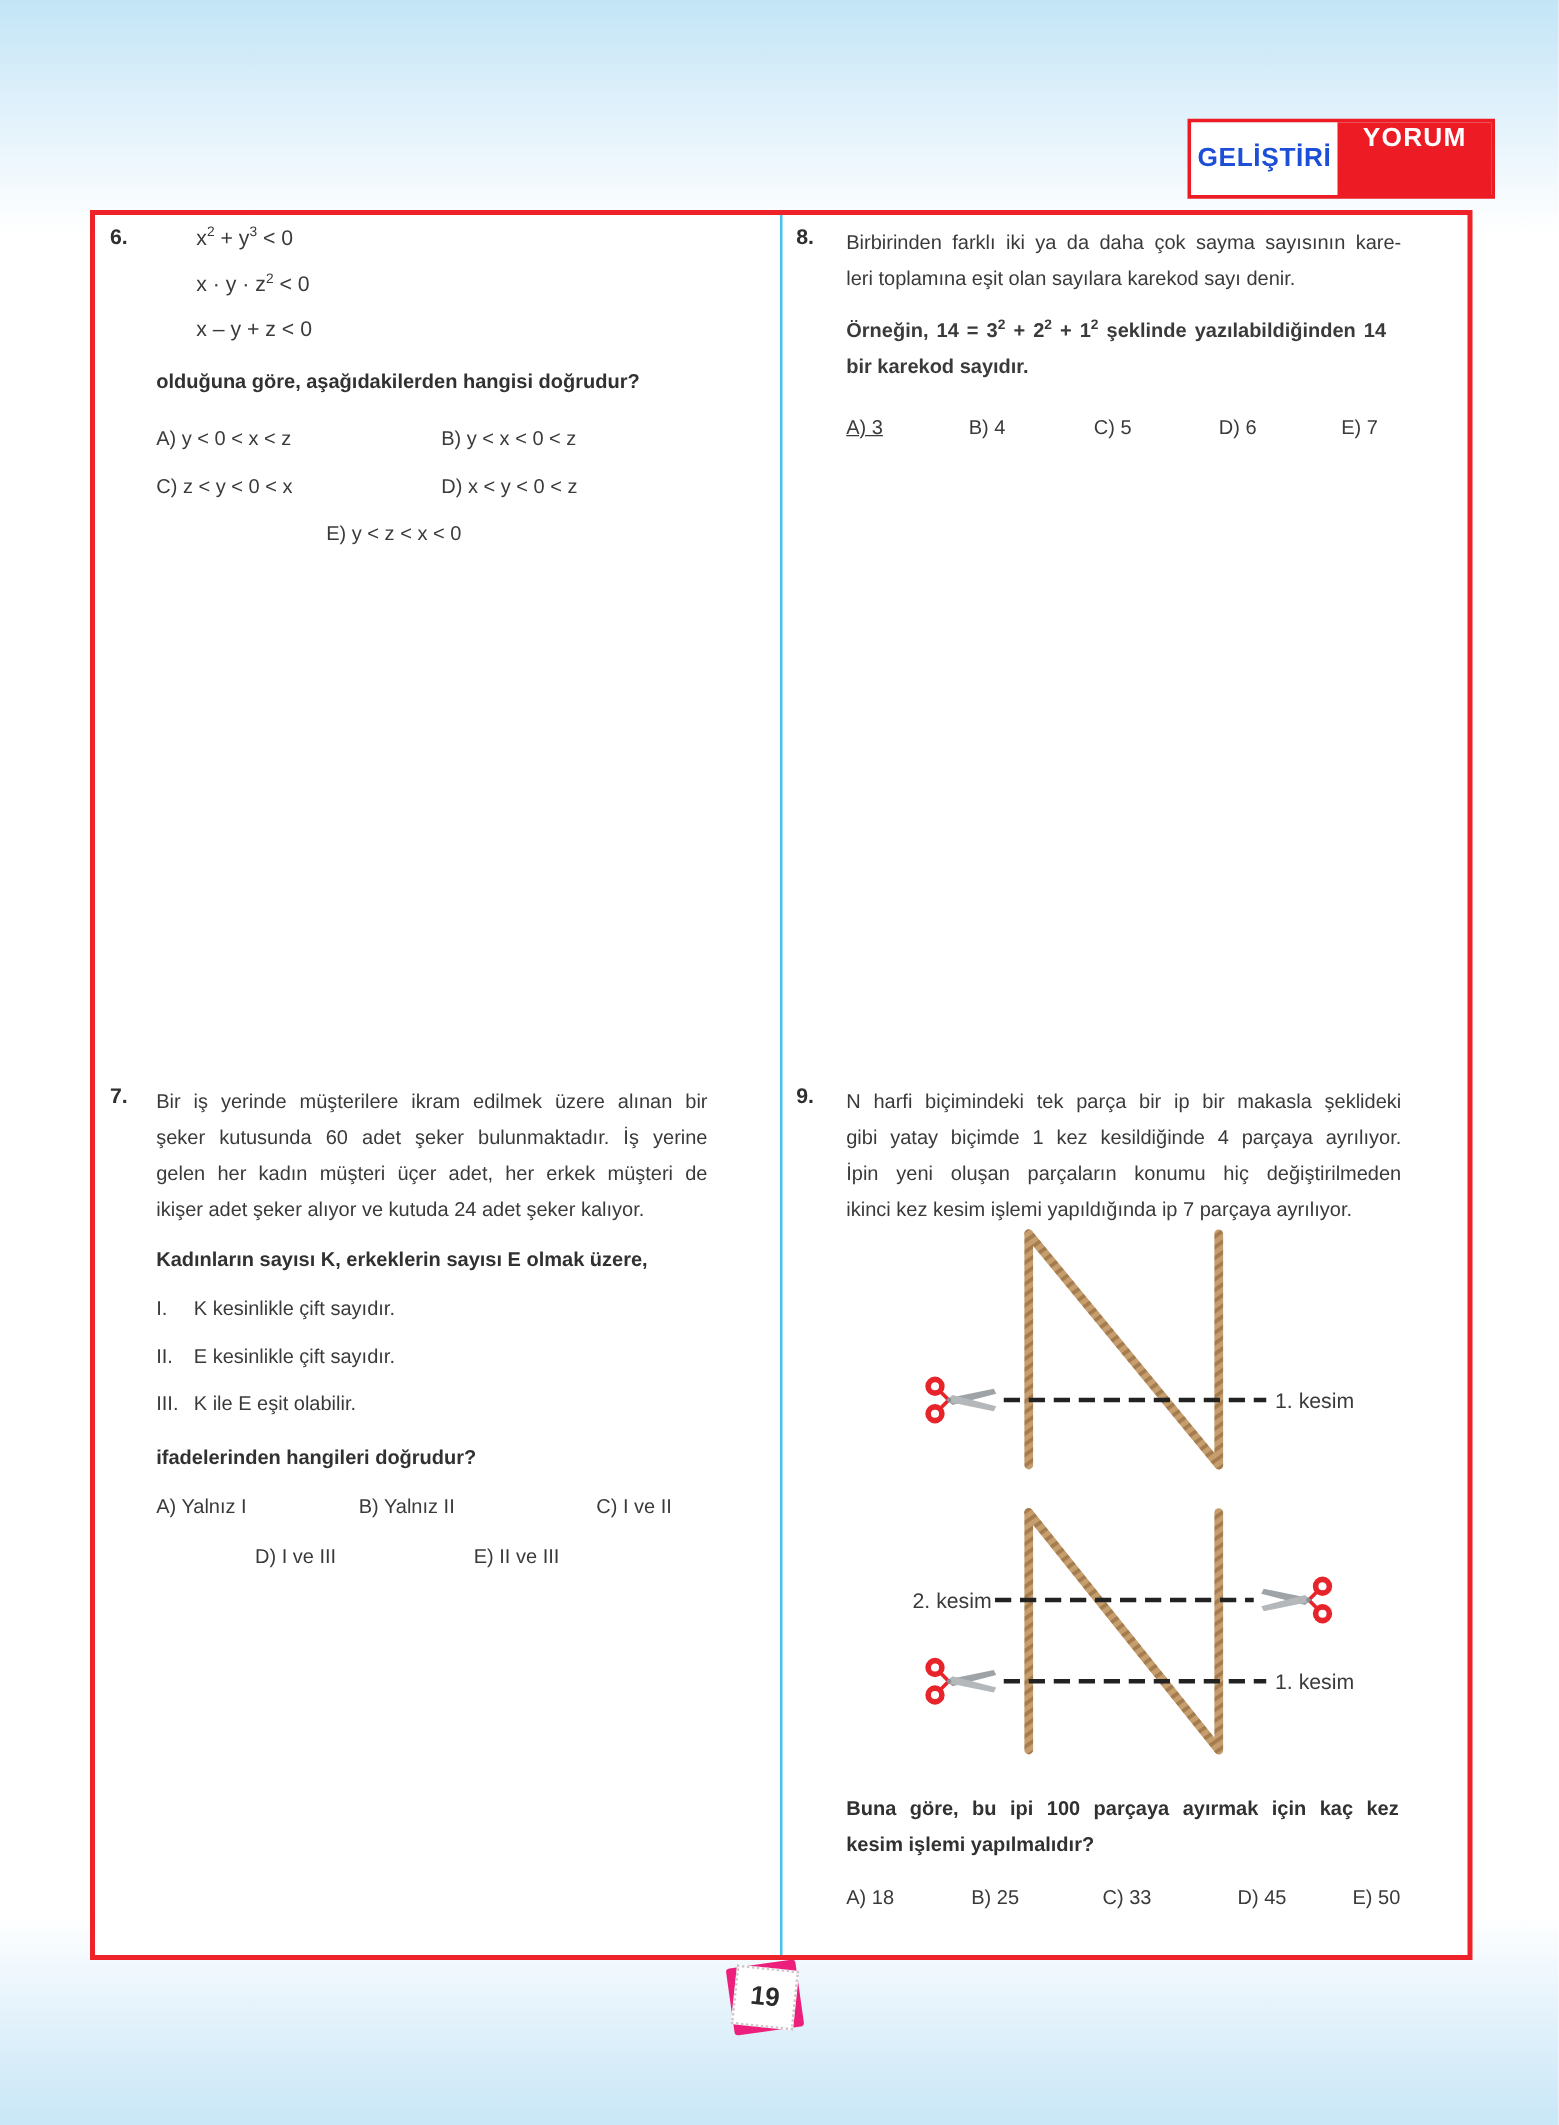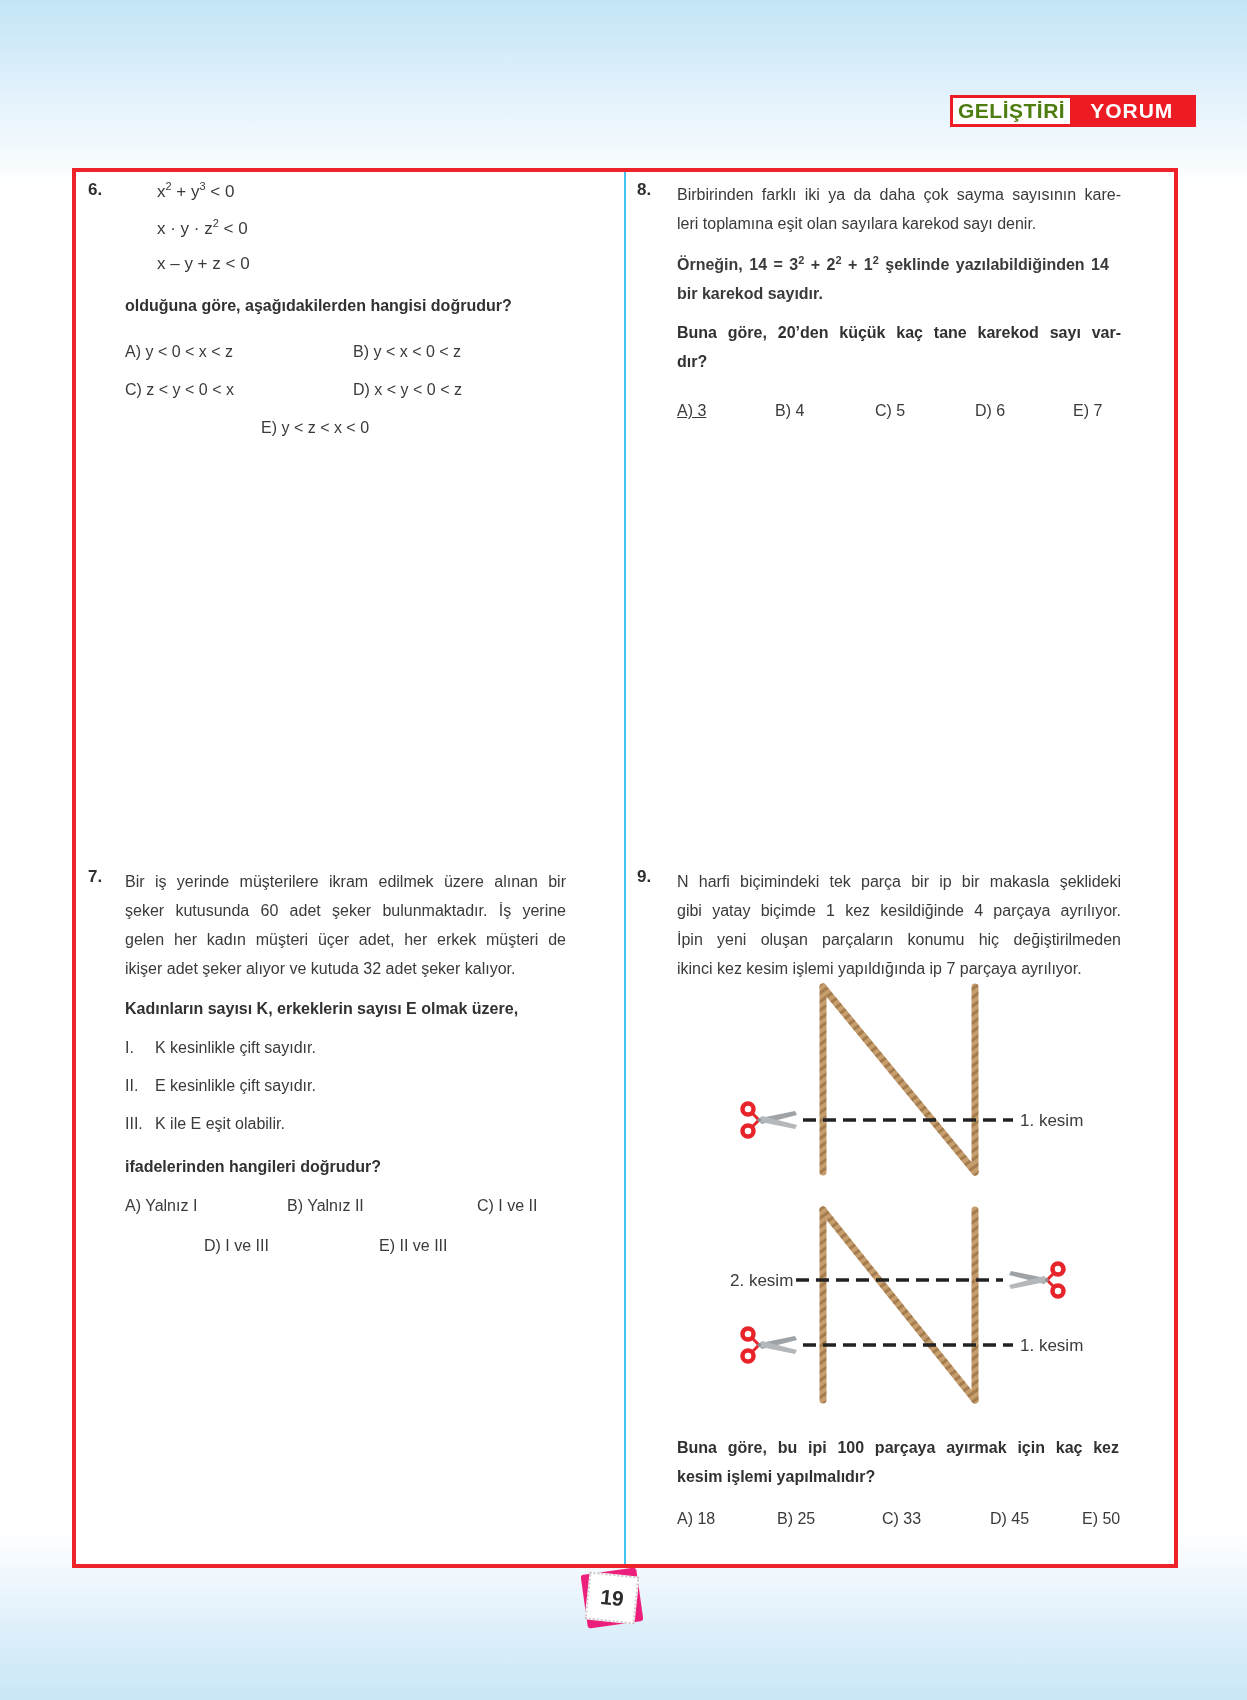--- a/index.html
+++ b/index.html
@@ -5,21 +5,21 @@
   html,body { margin:0; padding:0; background:#fff; }
   .page {
     position:relative; width:1247px; height:1700px; overflow:hidden;
     font-family:"Liberation Sans", sans-serif; color:#3a3a3a;
     background: linear-gradient(180deg, #c2e5f6 0%, #daeefa 4%, #ffffff 11%,
                 #ffffff 90%, #ddeffa 96%, #c9e7f7 100%);
   }
   
   .brand-badge { position:absolute; left:950px; top:95px; display:flex;
     border:3px solid #ed1c24; font-weight:bold; font-size:21px; line-height:26px; }
-  .bb-left  { background:#ffffff; color:#4d7c0f; padding:0 5px; letter-spacing:.5px; }
+  .bb-left  { background:#ffffff; color:#1d4ed8; padding:16px 5px; letter-spacing:.5px; }
   .bb-right { background:#ed1c24; color:#ffffff; padding:0 20px; letter-spacing:1px; }
 
   
   .sheet { position:absolute; left:72px; top:168px; width:1106px; height:1400px;
     background:#ffffff; border:4px solid #ee2329; box-sizing:border-box; }
   .divider { position:absolute; left:548px; top:0; bottom:0; width:2px; background:#47c3f0; }
 
   .q { position:absolute; display:flex; }
   .qnum { font-weight:bold; font-size:17px; color:#2f2f2f; flex:none; }
   .q-left  .qnum { width:37px; }
@@ -98,21 +98,21 @@
       </div>
     </section>
 
     <section class="q q-left" style="left:12px; top:695px; width:478px;">
       <div class="qnum">7.</div>
       <div class="qbody">
         <div>
           <div class="line jl">Bir iş yerinde müşterilere ikram edilmek üzere alınan bir</div>
           <div class="line jl">şeker kutusunda 60 adet şeker bulunmaktadır. İş yerine</div>
           <div class="line jl">gelen her kadın müşteri üçer adet, her erkek müşteri de</div>
-          <div class="line">ikişer adet şeker alıyor ve kutuda 32 adet şeker kalıyor.</div>
+          <div class="line">ikişer adet şeker alıyor ve kutuda 24 adet şeker kalıyor.</div>
         </div>
         <div class="bold b1-7">Kadınların sayısı K, erkeklerin sayısı E olmak üzere,</div>
         <div class="items7">
           <div class="item">
             <span class="inum">I.</span>
             <span>K kesinlikle çift sayıdır.</span>
           </div>
           <div class="item">
             <span class="inum">II.</span>
             <span>E kesinlikle çift sayıdır.</span>
@@ -138,24 +138,20 @@
     <section class="q q-right" style="left:561px; top:8px; width:484px;">
       <div class="qnum">8.</div>
       <div class="qbody">
         <div>
           <div class="line jl">Birbirinden farklı iki ya da daha çok sayma sayısının kare-</div>
           <div class="line">leri toplamına eşit olan sayılara karekod sayı denir.</div>
         </div>
         <div class="gap8">
           <div class="line ws"><span>Örneğin, 14 = 3</span><sup>2</sup><span> + 2</span><sup>2</sup><span> + 1</span><sup>2</sup><span> şeklinde yazılabildiğinden 14</span></div>
           <div class="line">bir karekod sayıdır.</div>
-        </div>
-        <div class="bold bold8">
-          <div class="line jl">Buna göre, 20’den küçük kaç tane karekod sayı var-</div>
-          <div class="line">dır?</div>
         </div>
         <div class="optrow opts8">
           <span class="opt" style="left:0;text-decoration:underline;">A) 3</span>
           <span class="opt" style="left:98px;">B) 4</span>
           <span class="opt" style="left:198px;">C) 5</span>
           <span class="opt" style="left:298px;">D) 6</span>
           <span class="opt" style="left:396px;">E) 7</span>
         </div>
       </div>
     </section>

